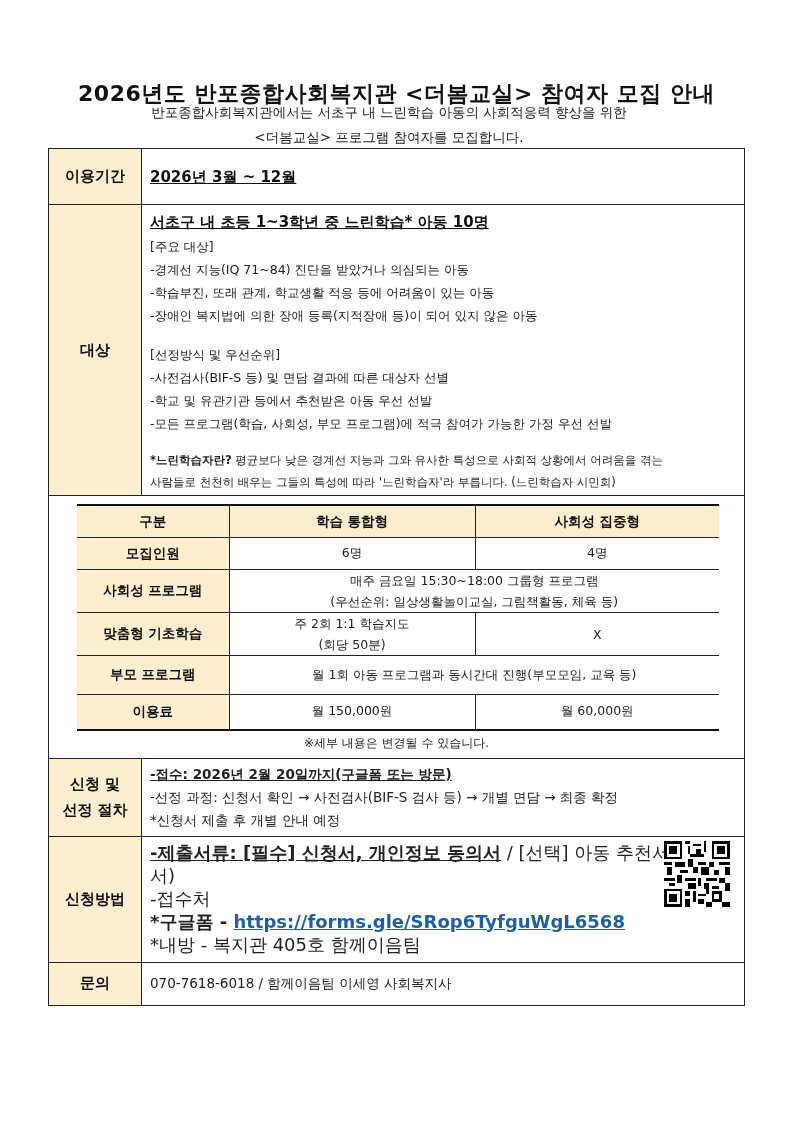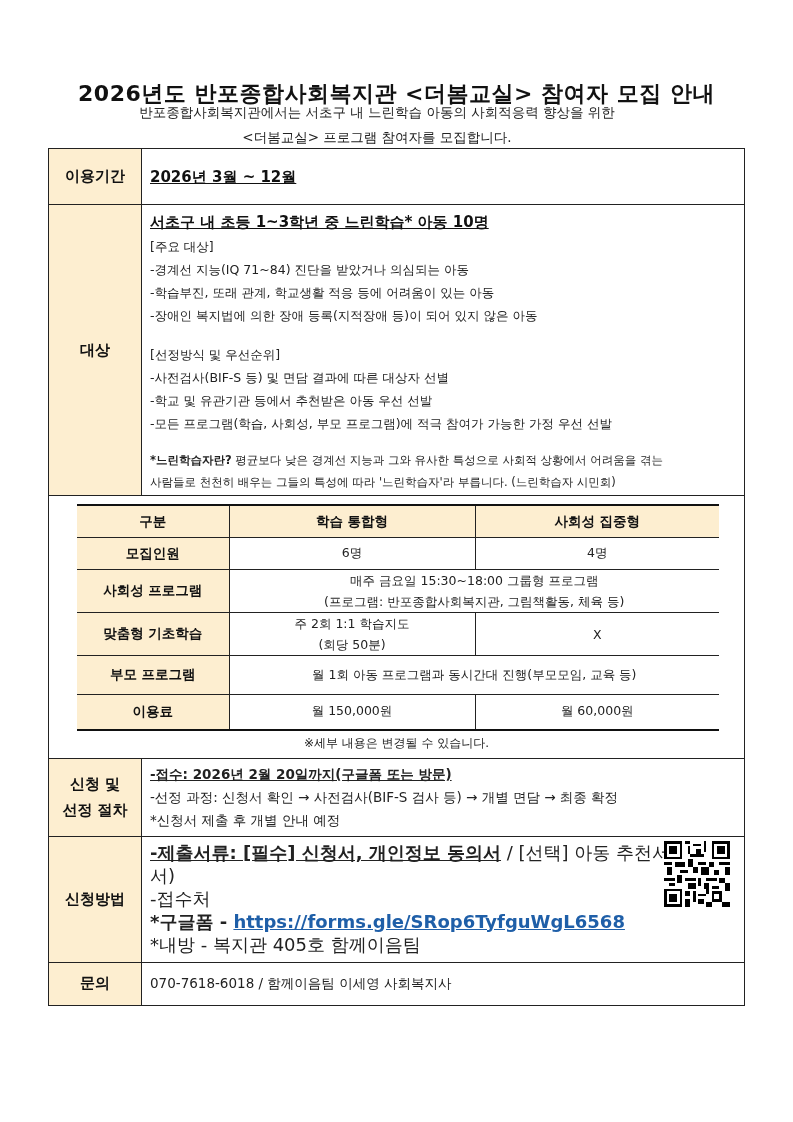--- a/index.html
+++ b/index.html
@@ -1,18 +1,18 @@
 <!DOCTYPE html>
 <html><head>
 <meta charset="utf-8">
 <style>
   html, body { margin: 0; padding: 0; background: #ffffff; }
   body { width: 793px; height: 1122px; position: relative; font-family: "DejaVu Sans", "Liberation Sans", sans-serif; color: #111; overflow: hidden; }
   .title { position: absolute; top: 52px; left: 0; width: 793px; text-align: center; font-size: 22px; font-weight: bold; letter-spacing: 0.5px; margin-top: 27px; }
-  .intro { position: absolute; top: 100px; left: 0; width: 754px; text-align: center; font-size: 13.5px; line-height: 25px; color: #222; }
+  .intro { position: absolute; top: 100px; left: 12px; width: 754px; text-align: center; font-size: 13.5px; line-height: 25px; color: #222; }
   .main { position: absolute; left: 48px; top: 148px; width: 697px; border-collapse: collapse; table-layout: fixed; }
   .main td { border: 1px solid #222; vertical-align: middle; padding: 0; }
   .main .label { background: #fdeed0; width: 93px; text-align: center; font-weight: bold; font-size: 15px; }
   .main .content { padding: 4px 8px; font-size: 12.5px; color: #222; }
   .u { text-decoration: underline; }
   .bold { font-weight: bold; }
   .head-line { font-size: 15px; font-weight: bold; color: #111; text-decoration: underline; line-height: 26px; }
   .line { line-height: 23px; }
   .spacer { height: 16px; }
   .note { font-size: 11.5px; line-height: 22px; color: #222; }
@@ -88,21 +88,21 @@
         </tr>
         <tr>
           <td class="rl">모집인원</td>
           <td>6명</td>
           <td>4명</td>
         </tr>
         <tr>
           <td class="rl">사회성 프로그램</td>
           <td colspan="2" class="two">
             <div>매주 금요일 15:30~18:00 그룹형 프로그램</div>
-            <div>(프로그램: 반포종합사회복지관, 그림책활동, 체육 등)</div>
+            <div>(우선순위: 일상생활놀이교실, 그림책활동, 체육 등)</div>
           </td>
         </tr>
         <tr>
           <td class="rl">맞춤형 기초학습</td>
           <td class="two">
             <div>주 2회 1:1 학습지도</div>
             <div>(회당 50분)</div>
           </td>
           <td>X</td>
         </tr>

